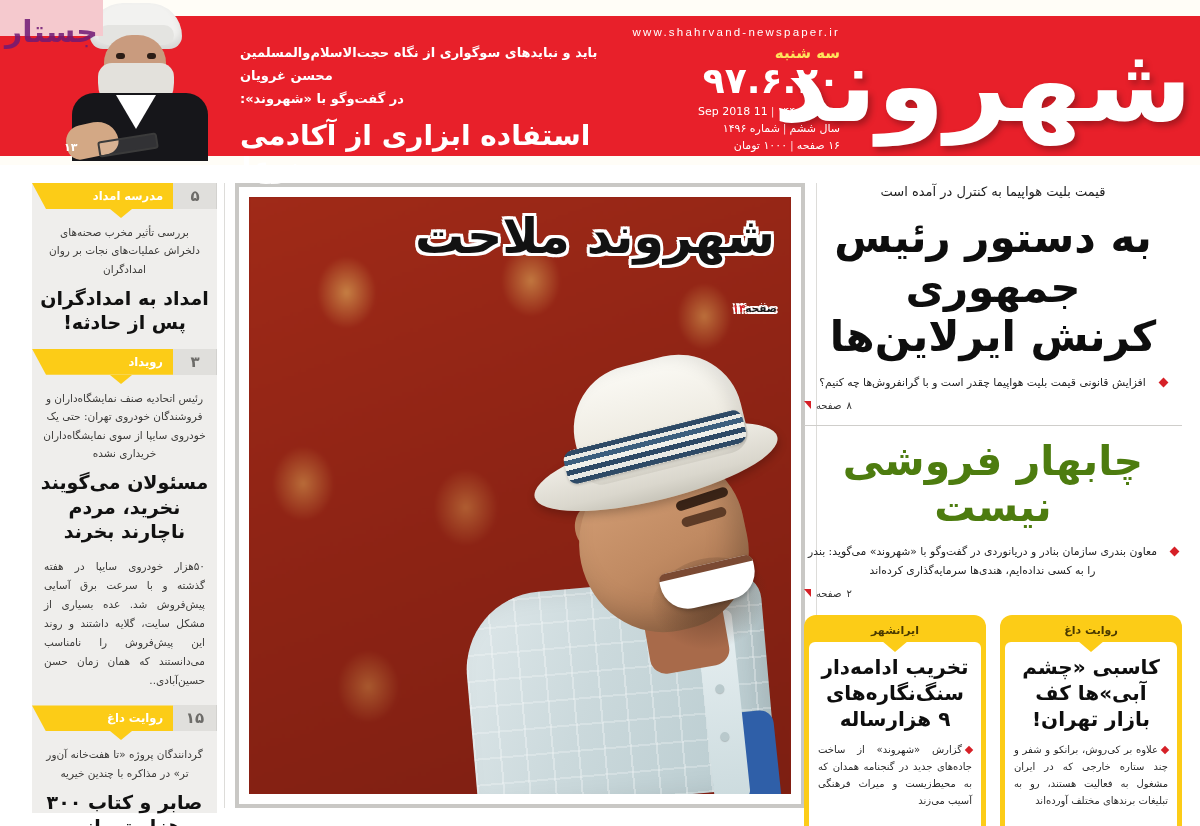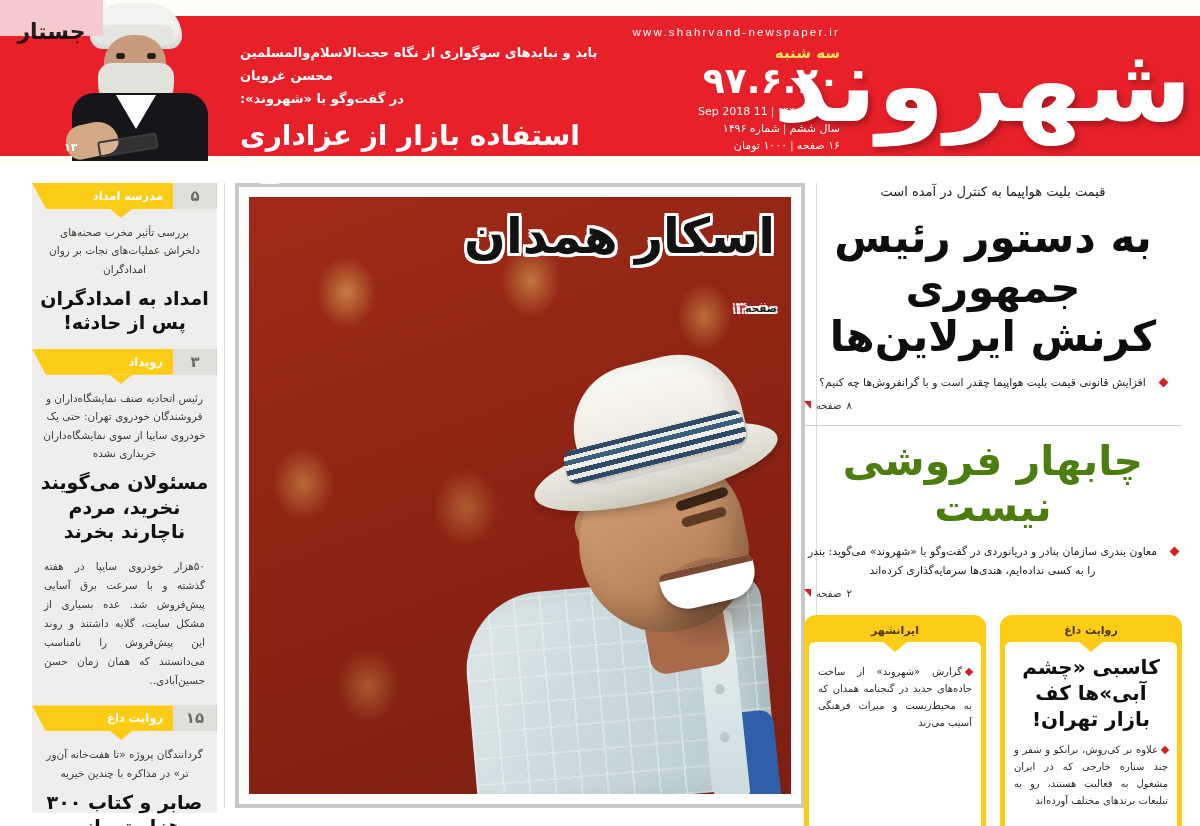--- a/index.html
+++ b/index.html
@@ -23,21 +23,21 @@
   }
 
   
   .watermark{
     position:absolute;left:0;top:0;width:103px;height:36px;
     background:#f5c9ce;
     display:flex;align-items:center;justify-content:center;
     z-index:40;
   }
   .watermark span{
-    color:#000000;font-size:22px;font-weight:bold;letter-spacing:2px;
+    color:#701a75;font-size:30px;font-weight:bold;letter-spacing:2px;
     line-height:1;opacity:.85;margin-top:28px;
   }
 
   
   .nameplate{
     position:absolute;right:18px;top:20px;
     height:130px;width:330px;
     display:flex;align-items:center;justify-content:flex-start;
     z-index:12;
   }
@@ -444,21 +444,21 @@
         <div class="cl-beard"></div>
         <div class="cl-body"></div>
         <div class="cl-collar"></div>
         <div class="cl-hand"></div>
         <div class="cl-glasses"></div>
         <div class="cl-page-num">۱۳</div>
       </div>
       <div class="banner-text">
         <div class="banner-kicker">باید و نبایدهای سوگواری از نگاه حجت‌الاسلام‌والمسلمین محسن غرویان</div>
         <div class="banner-kicker">در گفت‌وگو با «شهروند»:</div>
-        <div class="banner-head">استفاده بازار از عزاداری ممنوع!</div>
+        <div class="banner-head">استفاده ابزاری از آکادمی ممنوع!</div>
       </div>
     </div>
   </div>
 
   <div class="content">
 
     <div class="vsep a"></div>
     <div class="vsep b"></div>
 
     <div class="col-left">
@@ -514,21 +514,21 @@
           <div class="p-stubble"></div>
           <div class="p-smile"></div>
           <div class="p-eye"></div>
           <div class="p-brow"></div>
           <div class="p-hat-brim"></div>
           <div class="p-hat-crown"></div>
           <div class="p-hat-band"></div>
         </div>
 
         <div class="photo-head">
-          <div class="h">اسکار همدان</div>
+          <div class="h">شهروند ملاحت</div>
         </div>
 
         <div class="photo-deck">
           <span class="pg">
             <span>صفحه</span><b>۱۴</b>
           </span>
         </div>
       </div>
     </div>
 
@@ -579,20 +579,21 @@
               <span class="b-dot"></span><span>علاوه بر کی‌روش، برانکو و شفر و چند ستاره خارجی که در ایران مشغول به فعالیت هستند، رو به تبلیغات برندهای مختلف آورده‌اند</span>
             </div>
 
           </div>
         </div>
 
         <div class="card">
           <div class="card-label">ایرانشهر</div>
           <div class="card-inner">
             <div class="card-notch"></div>
+            <div class="card-head">تخریب ادامه‌دار سنگ‌نگاره‌های ۹ هزارساله</div>
             <div class="card-body">
               <span class="b-dot"></span><span>گزارش «شهروند» از ساخت جاده‌های جدید در گنجنامه همدان که به محیط‌زیست و میراث فرهنگی آسیب می‌زند</span>
             </div>
 
           </div>
         </div>
 
       </div>
     </div>
 

